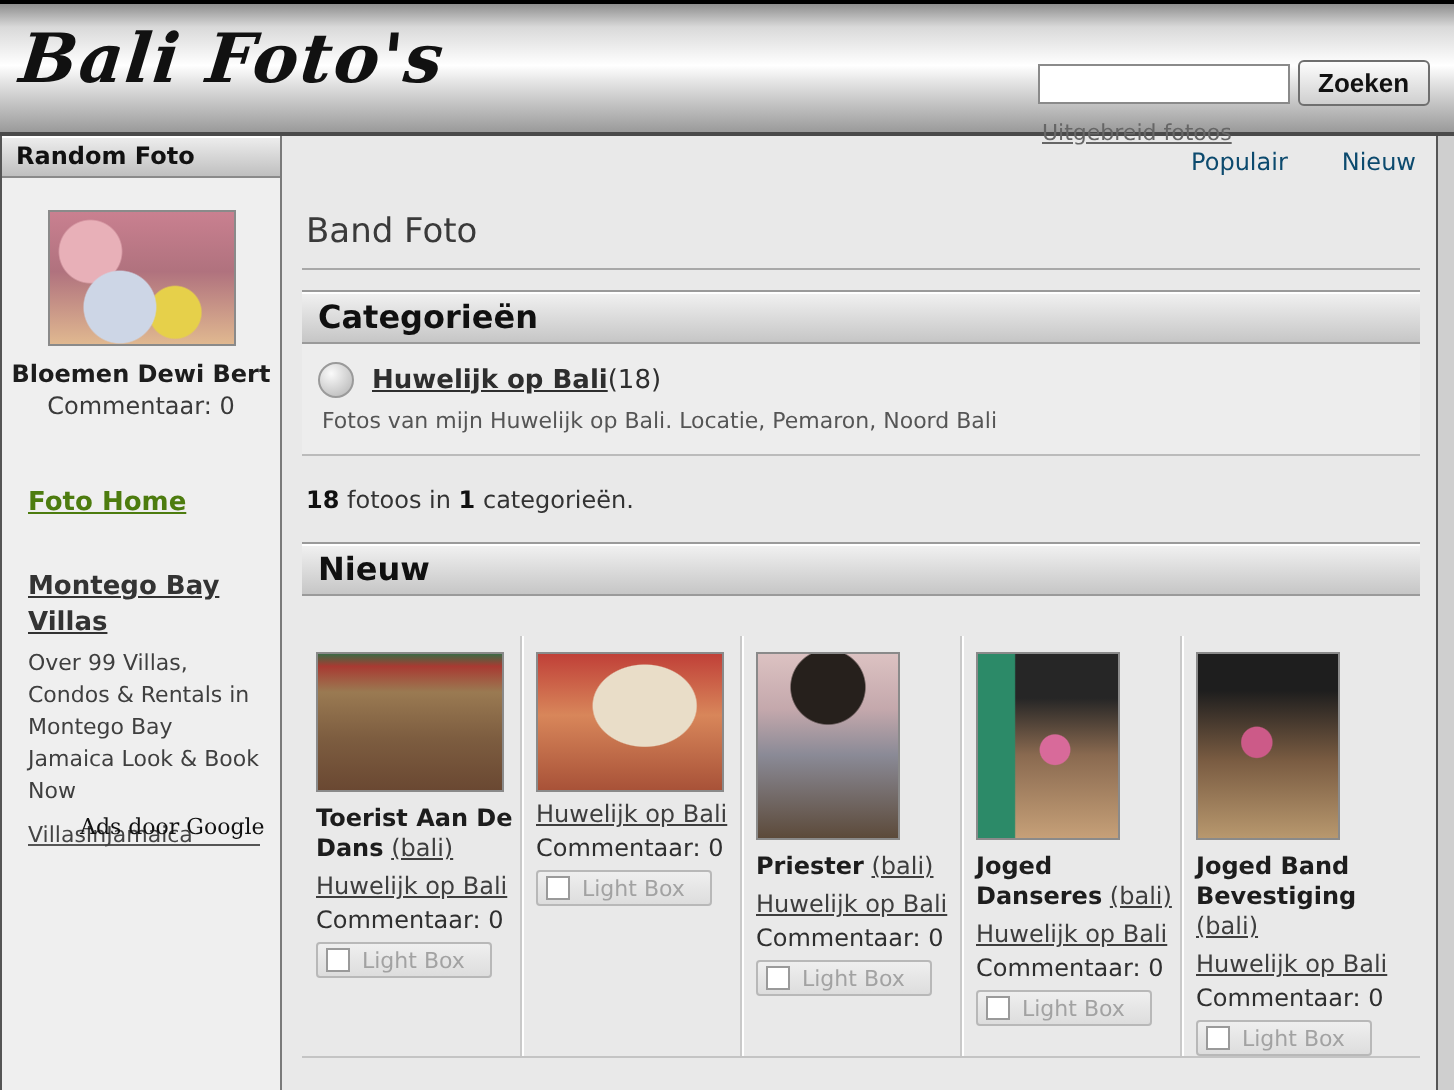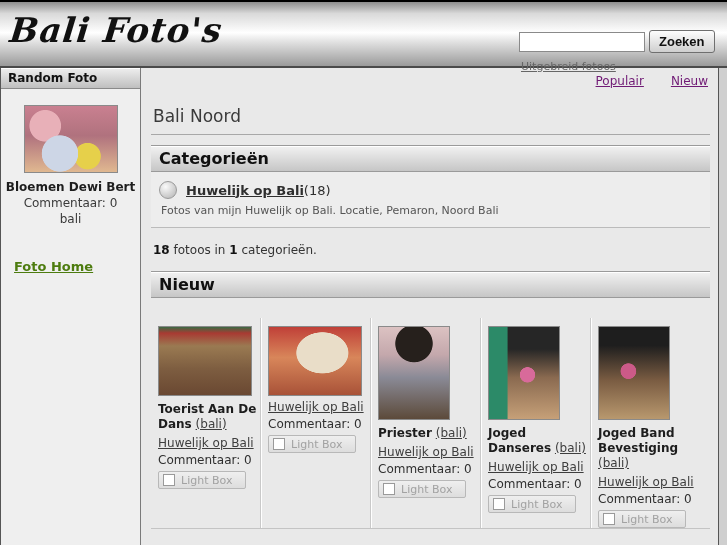--- a/index.html
+++ b/index.html
@@ -39,21 +39,21 @@
   .ad-title{font-weight:bold;font-size:13px;color:#333;text-decoration:underline;cursor:pointer;display:block;width:96px;line-height:1.35;}
   .ad-body{font-size:11px;color:#3f3f3f;margin-top:4px;line-height:1.45;}
   .ad-foot{position:relative;height:16px;margin-top:2px;border-bottom:1px solid #555;width:116px;}
   .ad-link{font-size:11px;color:#444;cursor:pointer;white-space:nowrap;}
   .ad-attr{position:absolute;left:26px;top:1px;font-size:11px;color:#111;white-space:nowrap;
     font-family:"DejaVu Serif","Liberation Serif",serif;}
 
   
   .main{flex:1;padding:6px 8px 0 10px;min-width:0;}
   .top-nav{text-align:right;font-size:12px;padding-right:2px;}
-  .top-nav a{color:#701a75;text-decoration:underline;margin-left:7px;cursor:pointer;padding-left:20px;}
+  .top-nav a{color:#0c4a6e;margin-left:7px;cursor:pointer;padding-left:20px;}
   .page-title{font-size:17px;color:#3a3a3a;margin:18px 0 0 2px;}
   .title-rule{border:none;border-top:1px solid #a8a8a8;margin:8px 0 10px 0;}
   .section-bar{font-weight:bold;font-size:16px;color:#101010;padding:3px 8px;
     background:linear-gradient(180deg,#f2f2f2,#c6c6c6);
     border-top:1px solid #9a9a9a;border-bottom:1px solid #9a9a9a;box-shadow:inset 0 1px 0 #fff;}
   .cat-item{padding:9px 6px 10px 8px;border-bottom:1px solid #bbb;background:#ededed;}
   .cat-row{display:flex;align-items:center;}
   .cat-circle{width:16px;height:16px;border-radius:50%;border:1px solid #9a9a9a;
     background:radial-gradient(circle at 35% 30%,#fafafa,#b2b2b2);flex-shrink:0;}
   .cat-link{font-weight:bold;font-size:13px;color:#2e2e2e;text-decoration:underline;margin-left:9px;cursor:pointer;}
@@ -116,33 +116,40 @@
   </div>
 
   <div class="page-body">
 
     <div class="sidebar">
       <div class="side-header">Random Foto</div>
       <div class="side-photo-block">
         <div class="side-thumb"></div>
         <div class="side-name">Bloemen Dewi Bert</div>
         <div class="side-line">Commentaar: 0</div>
-        <div class="side-line">bali</div>
       </div>
       <div class="side-links">
         <a class="home-link">Foto Home</a>
+      </div>
+      <div class="ad-block">
+        <a class="ad-title">Montego Bay Villas</a>
+        <div class="ad-body">Over 99 Villas, Condos &amp; Rentals in Montego Bay Jamaica Look &amp; Book Now</div>
+        <div class="ad-foot">
+          <a class="ad-link">VillasInJamaica</a>
+          <span class="ad-attr">Ads door Google</span>
+        </div>
       </div>
     </div>
 
     <div class="main">
       <div class="top-nav">
         <a>Populair</a><a>Nieuw</a>
       </div>
 
-      <div class="page-title">Bali Noord</div>
+      <div class="page-title">Band Foto</div>
       <hr class="title-rule">
 
       <div class="section-bar">Categorieën</div>
       <div class="cat-item">
         <div class="cat-row">
           <span class="cat-circle"></span>
           <a class="cat-link">Huwelijk op Bali</a>
           <span class="cat-count">(18)</span>
         </div>
         <div class="cat-desc">Fotos van mijn Huwelijk op Bali. Locatie, Pemaron, Noord Bali</div>

